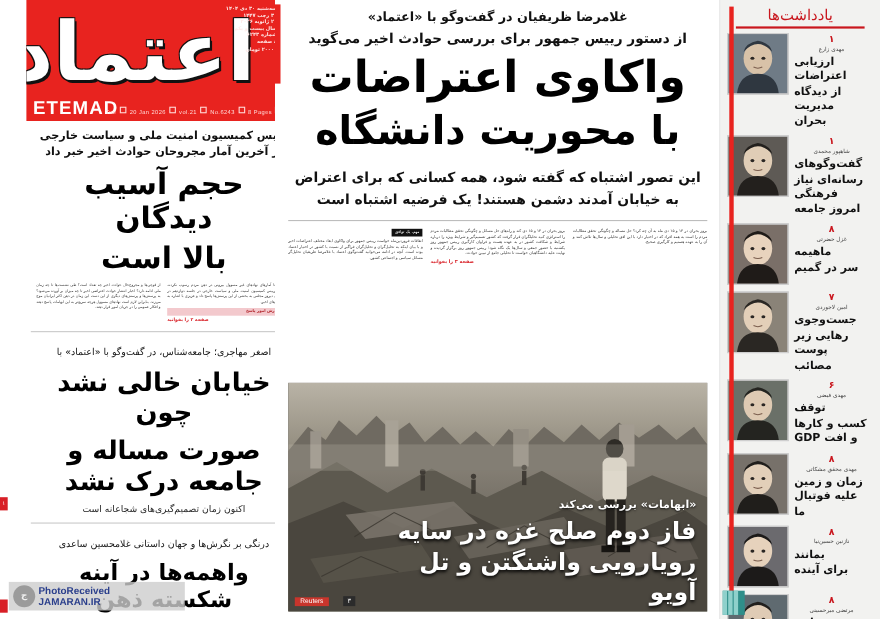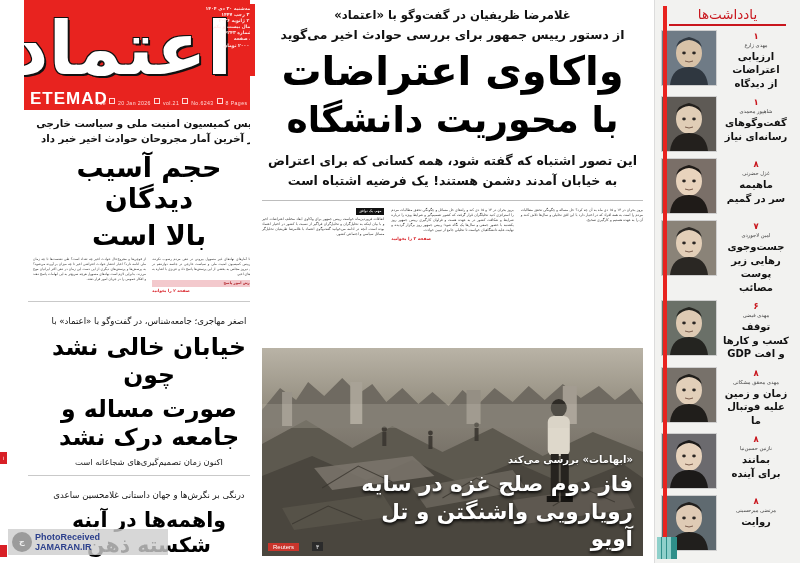--- a/index.html
+++ b/index.html
@@ -133,21 +133,21 @@
   .sb-title{
     text-align:center;font-size:13.5px;font-weight:normal;color:#c9161d;
     padding-top:6px;letter-spacing:-.3px;
   }
   .sb-title-underline{height:1.6px;background:#c9161d;margin:2px 14px 0 14px;}
   .sb-list{padding:4px 10px 0 6px;}
   .sb-item{display:flex;gap:5px;margin-bottom:6px;align-items:flex-start;}
   .sb-text{flex:1;text-align:right;padding-top:1px;}
   .sb-num{font-size:8.5px;color:#c9161d;font-weight:bold;text-align:center;margin-bottom:1px;}
   .sb-author{font-size:5.2px;color:#444;text-align:center;margin-bottom:2px;}
-  .sb-title2{font-size:10px;line-height:13.5px;font-weight:bold;color:#111;text-align:center;}
+  .sb-title2{font-size:10px;line-height:13.5px;font-weight:bold;color:#111;text-align:left;}
   .sb-photo{
     width:54px;height:54px;flex:0 0 54px;border:1px solid #cfcfcf;background:#bbb;overflow:hidden;
   }
   .sb-photo svg{display:block;width:100%;height:100%;}
   .sb-teal{position:absolute;left:2px;bottom:4px;width:20px;height:22px;background:#2f8f8a;}
   .sb-teal i{display:block;float:left;width:4px;height:22px;background:#8fd0cb;margin-right:1px;}
 
   .col-divider{position:absolute;top:0;width:1px;height:563px;background:#dcdcdc;}
 </style>
 </head>
@@ -332,39 +332,41 @@
     <div class="sb-redline"></div>
     <div class="sb-title">یادداشت‌ها</div>
     <div class="sb-title-underline"></div>
     <div class="sb-list" id="sb-list">
         <div class="sb-item">
           <div class="sb-text">
             <div class="sb-num">۱</div>
             <div class="sb-author">مهدی زارع</div>
             <div class="sb-title2">ارزیابی اعتراضات</div>
             <div class="sb-title2">از دیدگاه</div>
+            <div class="sb-title2">مدیریت بحران</div>
           </div>
           <div class="sb-photo">
             <svg viewBox="0 0 54 54" preserveAspectRatio="none">
               <rect width="54" height="54" fill="#6f7b86"></rect>
               <ellipse cx="27" cy="22" rx="13" ry="15" fill="#d8c2a8"></ellipse>
               <path d="M8 54 Q10 36 27 36 Q44 36 46 54 Z" fill="#2f3740"></path>
               <path d="M14 16 Q27 2 40 16 Q38 8 27 6 Q16 8 14 16 Z" fill="#2f3740"></path>
               <ellipse cx="22" cy="22" rx="1.8" ry="1.4" fill="#2b2724"></ellipse>
               <ellipse cx="32" cy="22" rx="1.8" ry="1.4" fill="#2b2724"></ellipse>
               <path d="M23 30 Q27 32 31 30" stroke="#7a5d4d" stroke-width="1" fill="none"></path>
             </svg>
           </div>
         </div>
         <div class="sb-item">
           <div class="sb-text">
             <div class="sb-num">۱</div>
             <div class="sb-author">شاهپور محمدی</div>
             <div class="sb-title2">گفت‌وگوهای</div>
             <div class="sb-title2">رسانه‌ای نیاز</div>
+            <div class="sb-title2">فرهنگی امروز جامعه</div>
           </div>
           <div class="sb-photo">
             <svg viewBox="0 0 54 54" preserveAspectRatio="none">
               <rect width="54" height="54" fill="#5e5a55"></rect>
               <ellipse cx="27" cy="22" rx="13" ry="15" fill="#e0cdb6"></ellipse>
               <path d="M8 54 Q10 36 27 36 Q44 36 46 54 Z" fill="#23201d"></path>
               <path d="M14 16 Q27 2 40 16 Q38 8 27 6 Q16 8 14 16 Z" fill="#23201d"></path>
               <ellipse cx="22" cy="22" rx="1.8" ry="1.4" fill="#2b2724"></ellipse>
               <ellipse cx="32" cy="22" rx="1.8" ry="1.4" fill="#2b2724"></ellipse>
               <path d="M23 30 Q27 32 31 30" stroke="#7a5d4d" stroke-width="1" fill="none"></path>

